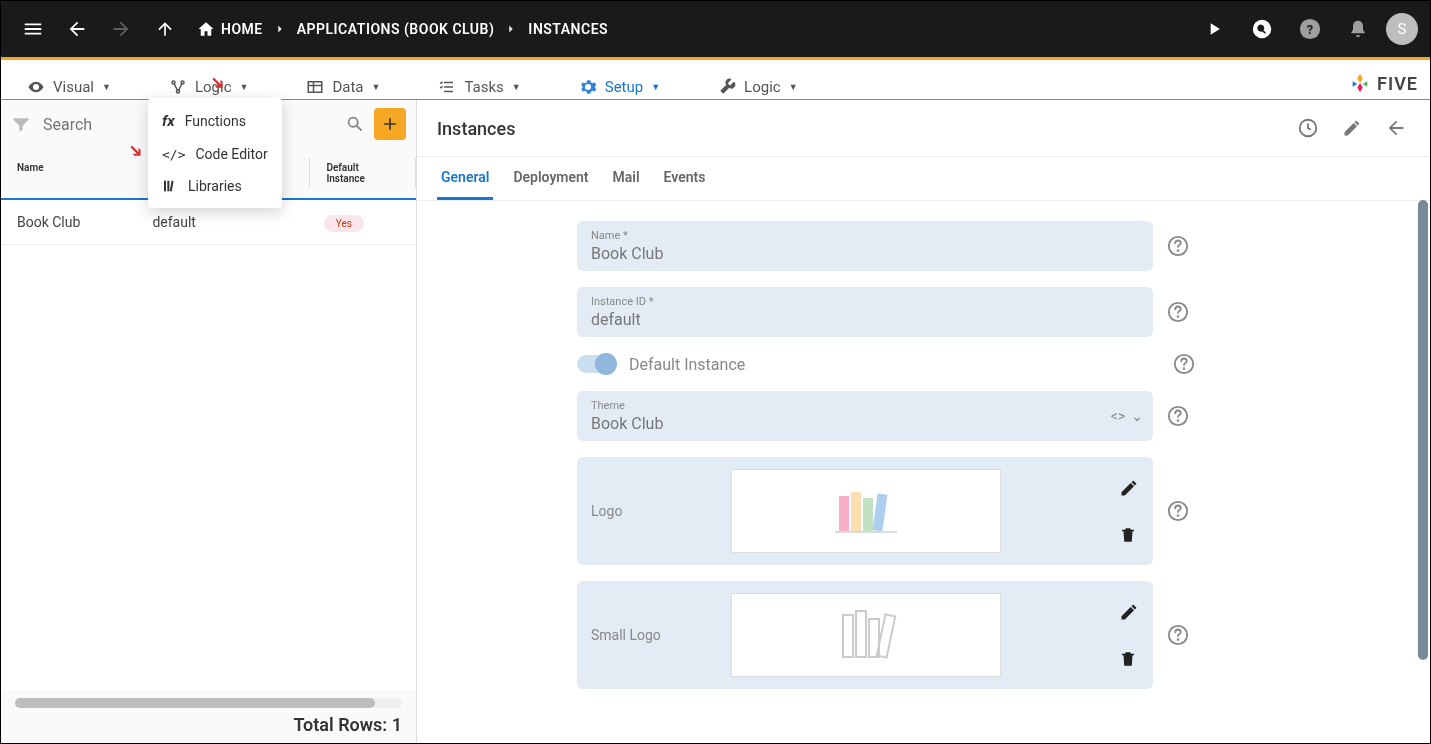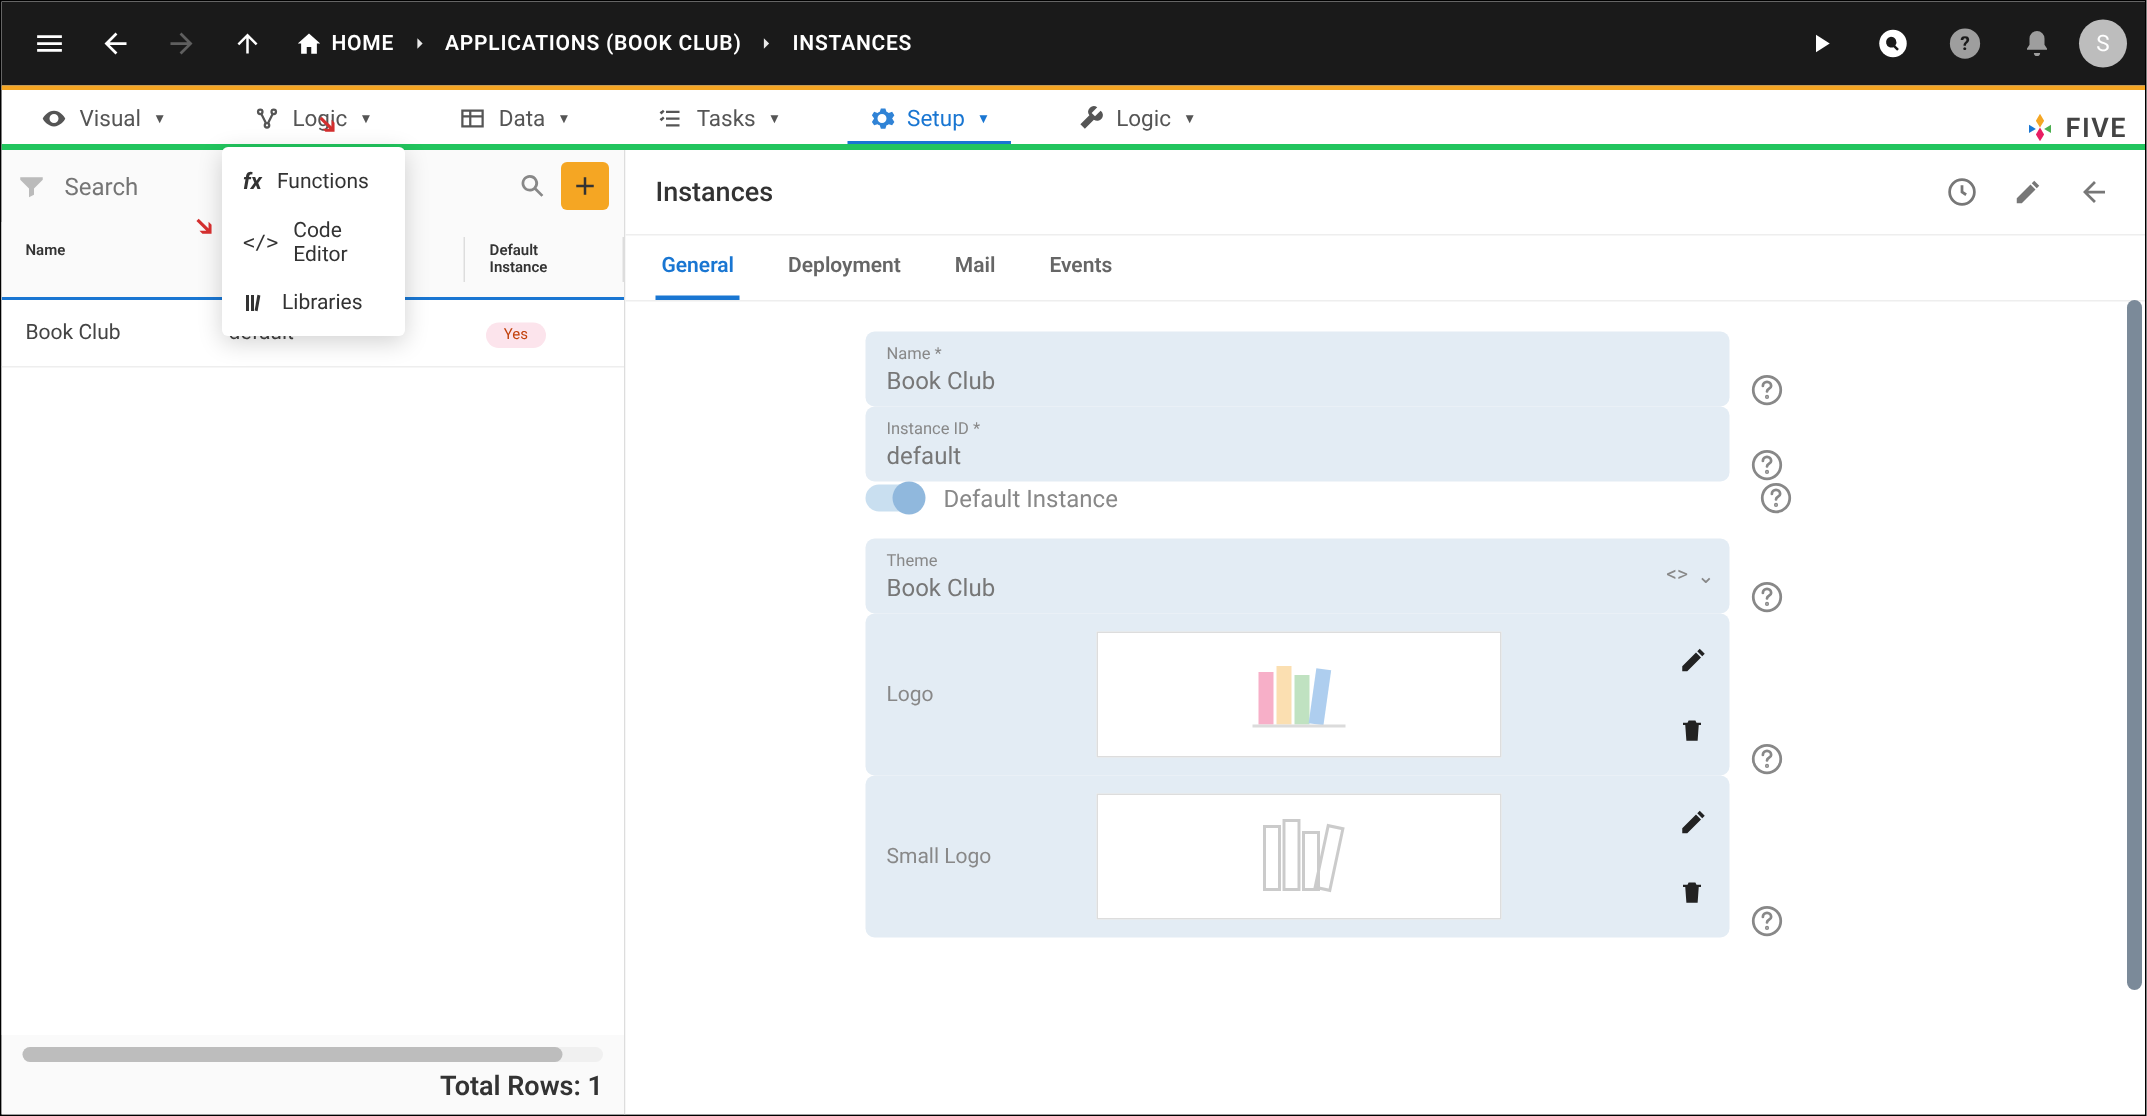--- a/index.html
+++ b/index.html
@@ -13,29 +13,29 @@
   .breadcrumb { display: flex; align-items: center; gap: 10px; margin-left: 8px; }
   .bc-item { display: flex; align-items: center; gap: 6px; font-size: 14px; font-weight: 600; letter-spacing: 0.5px; color: #fff; cursor: pointer; }
   .bc-sep { opacity: 0.9; }
   .topbar-right { margin-left: auto; display: flex; align-items: center; gap: 8px; }
   .avatar { width: 32px; height: 32px; border-radius: 50%; background: #bdbdbd; display: flex; align-items: center; justify-content: center; font-size: 15px; color: #fff; }
   
   
   .orange-line { height: 3px; background: #f5a623; }
   
   
-  .menubar { height: 40px; display: flex; align-items: flex-end; padding: 0 12px; border-bottom: 4px solid #22c55e; position: relative; }
+  .menubar { height: 40px; display: flex; align-items: flex-start; padding: 12px 12px; border-bottom: 1px solid #22c55e; position: relative; }
   .menu-item { display: flex; align-items: center; gap: 8px; padding: 6px 14px; font-size: 15px; color: #555; cursor: pointer; border-bottom: 2px solid transparent; }
   .menu-item.active { color: #1976d2; border-bottom: 2px solid #1976d2; }
   .menu-item .tri { font-size: 9px; }
   .menu-gap { width: 30px; }
   .brand { margin-left: auto; display: flex; align-items: center; gap: 6px; font-size: 18px; font-weight: 600; letter-spacing: 1px; color: #444; }
   
   
-  .dropdown { position: absolute; top: 38px; left: 147px; background: #fff; border-radius: 4px; box-shadow: 0 4px 16px rgba(0,0,0,0.18); padding: 6px 0; width: 122px; z-index: 100; }
+  .dropdown { position: absolute; top: 38px; left: 147px; background: #fff; border-radius: 4px; box-shadow: 0 4px 16px rgba(0,0,0,0.18); padding: 6px 0; width: 134px; z-index: 100; }
   .dropdown-item { display: flex; align-items: center; gap: 10px; padding: 8px 14px; font-size: 14px; color: #333; cursor: pointer; }
   
   
   .arrow-annotation { position: absolute; z-index: 200; font-size: 18px; color: #d32f2f; pointer-events: none; transform: rotate(45deg); }
   
   
   .main { display: flex; height: calc(744px - 56px - 3px - 40px - 2px); }
   
   
   .left-panel { width: 416px; border-right: 1px solid #ddd; display: flex; flex-direction: column; background: #fafafa; }
@@ -60,26 +60,26 @@
   .hscroll .thumb { position: absolute; left: 0; top: 0; height: 10px; width: 360px; background: #bdbdbd; border-radius: 5px; }
   .total-rows { text-align: right; font-weight: 600; }
   
   
   .right-panel { flex: 1; display: flex; flex-direction: column; background: #fff; position: relative; }
   .panel-header { display: flex; align-items: center; padding: 14px 20px; border-bottom: 1px solid #eee; }
   .panel-title { font-size: 18px; font-weight: 500; color: #333; }
   .panel-actions { margin-left: auto; display: flex; gap: 16px; color: #666; }
   .panel-actions .pa { width: 28px; height: 28px; display: flex; align-items: center; justify-content: center; cursor: pointer; }
   
-  .tabs { display: flex; gap: 28px; padding: 0 20px; border-bottom: 1px solid #eee; }
+  .tabs { display: flex; gap: 16px; padding: 0 20px; border-bottom: 1px solid #eee; }
   .tab { padding: 12px 4px; font-size: 14px; font-weight: 600; color: #666; border-bottom: 3px solid transparent; cursor: pointer; }
   .tab.active { color: #1976d2; border-bottom-color: #1976d2; }
   
   .form-area { flex: 1; overflow-y: auto; padding: 20px 24px 20px 160px; }
-  .form-row { display: flex; align-items: flex-end; gap: 14px; }
+  .form-row { display: flex; align-items: center; margin-bottom: 16px; gap: 14px; }
   .field { flex: 1; background: #e3ecf4; border-radius: 6px; padding: 8px 14px; max-width: 576px; position: relative; }
   .field-label { font-size: 11px; color: #888; }
   .field-value { font-size: 16px; color: #777; margin-top: 2px; }
   .field-select-icons { position: absolute; right: 10px; top: 50%; transform: translateY(-50%); display: flex; gap: 6px; color: #888; font-size: 14px; }
   .help-icon { width: 22px; height: 22px; color: #777; flex-shrink: 0; }
   
   .toggle-row { display: flex; align-items: center; gap: 14px; margin-bottom: 16px; }
   .toggle { position: relative; width: 38px; height: 18px; background: #c9dff0; border-radius: 9px; }
   .toggle .knob { position: absolute; right: -2px; top: -2px; width: 22px; height: 22px; border-radius: 50%; background: #90b8dd; }
   .toggle-label { font-size: 16px; color: #888; flex: 1; max-width: 530px; }

